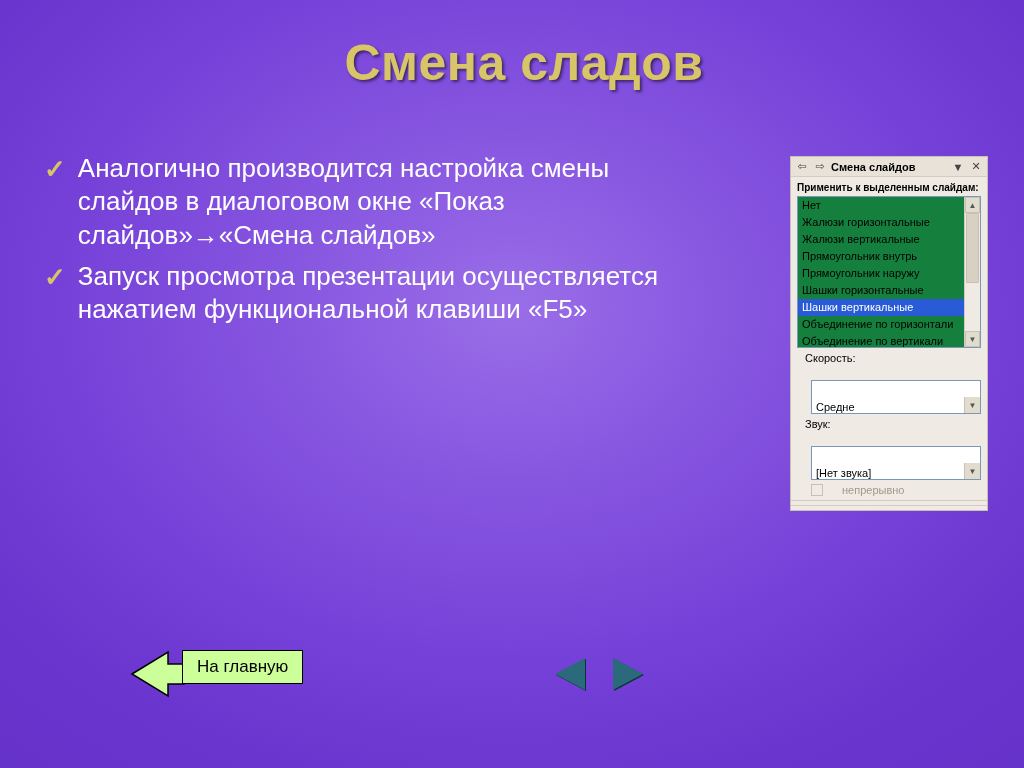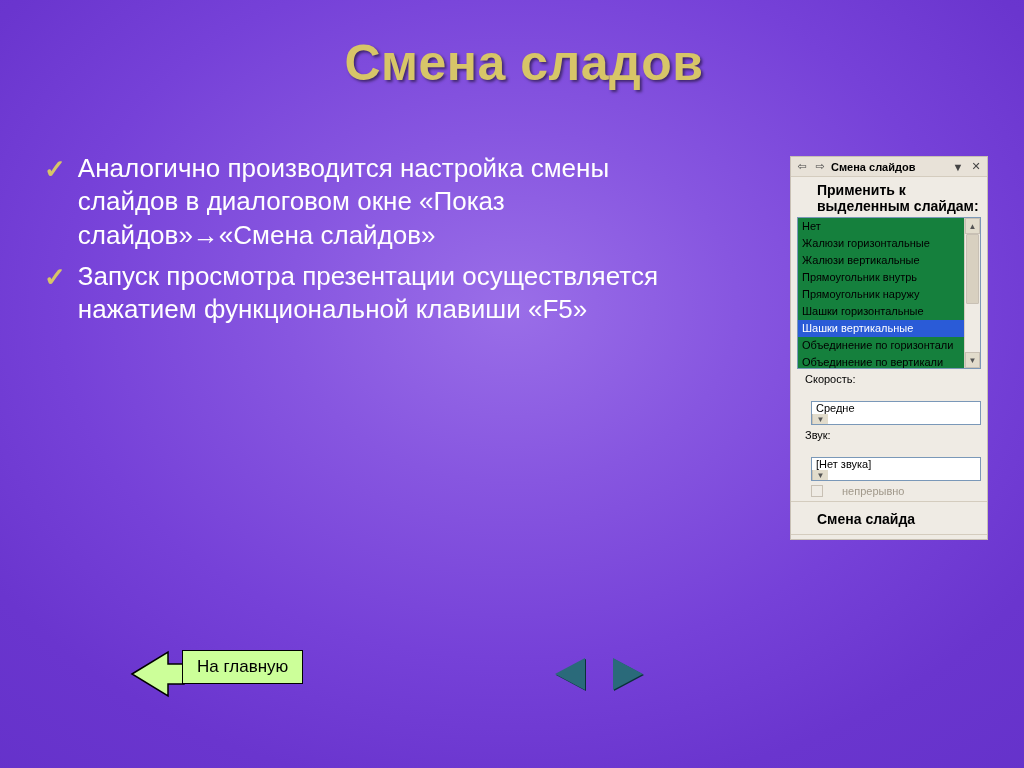--- a/index.html
+++ b/index.html
@@ -76,22 +76,21 @@
     color: #444;
   }
   .ph-title {
     flex: 1;
     font-weight: bold;
     font-size: 11px;
   }
   .section-label {
     font-weight: bold;
     padding: 5px 6px 3px 6px;
-    font-size: 14px;
-    margin-left: 20px;
+    font-size: 10px;
   }
   .listbox {
     margin: 0 6px 4px 6px;
     border: 1px solid #7a98b8;
     background: #15803d;
     height: 152px;
     position: relative;
     display: flex;
   }
   .list-inner { flex:1; overflow:hidden; }
@@ -125,23 +124,23 @@
     position:absolute; left:1px; right:1px; top:0; height:70px;
     background:#d8d0c0; border:1px solid #c8c0b4; border-radius:1px;
   }
   .sub-section { padding: 0 6px; }
   .field-row {
     display:flex; flex-direction:column;
     margin: 3px 0 4px 0;
   }
   .field-label { font-size:11px; padding-left:8px; margin-bottom:16px; }
   .combo {
-    display:flex; align-items:flex-start;
+    display:flex; align-items:flex-end;
     border:1px solid #7a98b8; background:#fff;
-    height:24px; margin-left:14px; margin-right:0;flex-direction:column;
+    height:34px; margin-left:14px; margin-right:0;
   }
   .combo-val { flex:1; padding:0 4px; font-size:11px; }
   .combo-btn {
     width:16px; height:16px; background:#e2dccc;
     border-left:1px solid #c8c0b4;
     display:flex;align-items:center;justify-content:center;font-size:8px;color:#555;
   }
   .chk-row {
     display:flex; align-items:center;
     padding-left:14px; margin:3px 0; gap:19px;
@@ -274,21 +273,20 @@
       </div>
     </div>
     <div class="chk-row">
       <div class="chk disabled"></div>
       <span class="disabled-text">непрерывно</span>
     </div>
   </div>
 
   <div class="hr"></div>
 
-  <div class="section-label">Смена слайда</div>
 
   <div class="hr"></div>
 
 </div>
 
 <div class="home-link">
   <svg class="home-arrow-svg" width="56" height="48" viewBox="0 0 56 48">
     <polygon points="2,24 38,2 38,14 54,14 54,34 38,34 38,46" fill="#ccff99" stroke="#000" stroke-width="1.5"></polygon>
   </svg>
   <div class="home-box">На главную</div>

